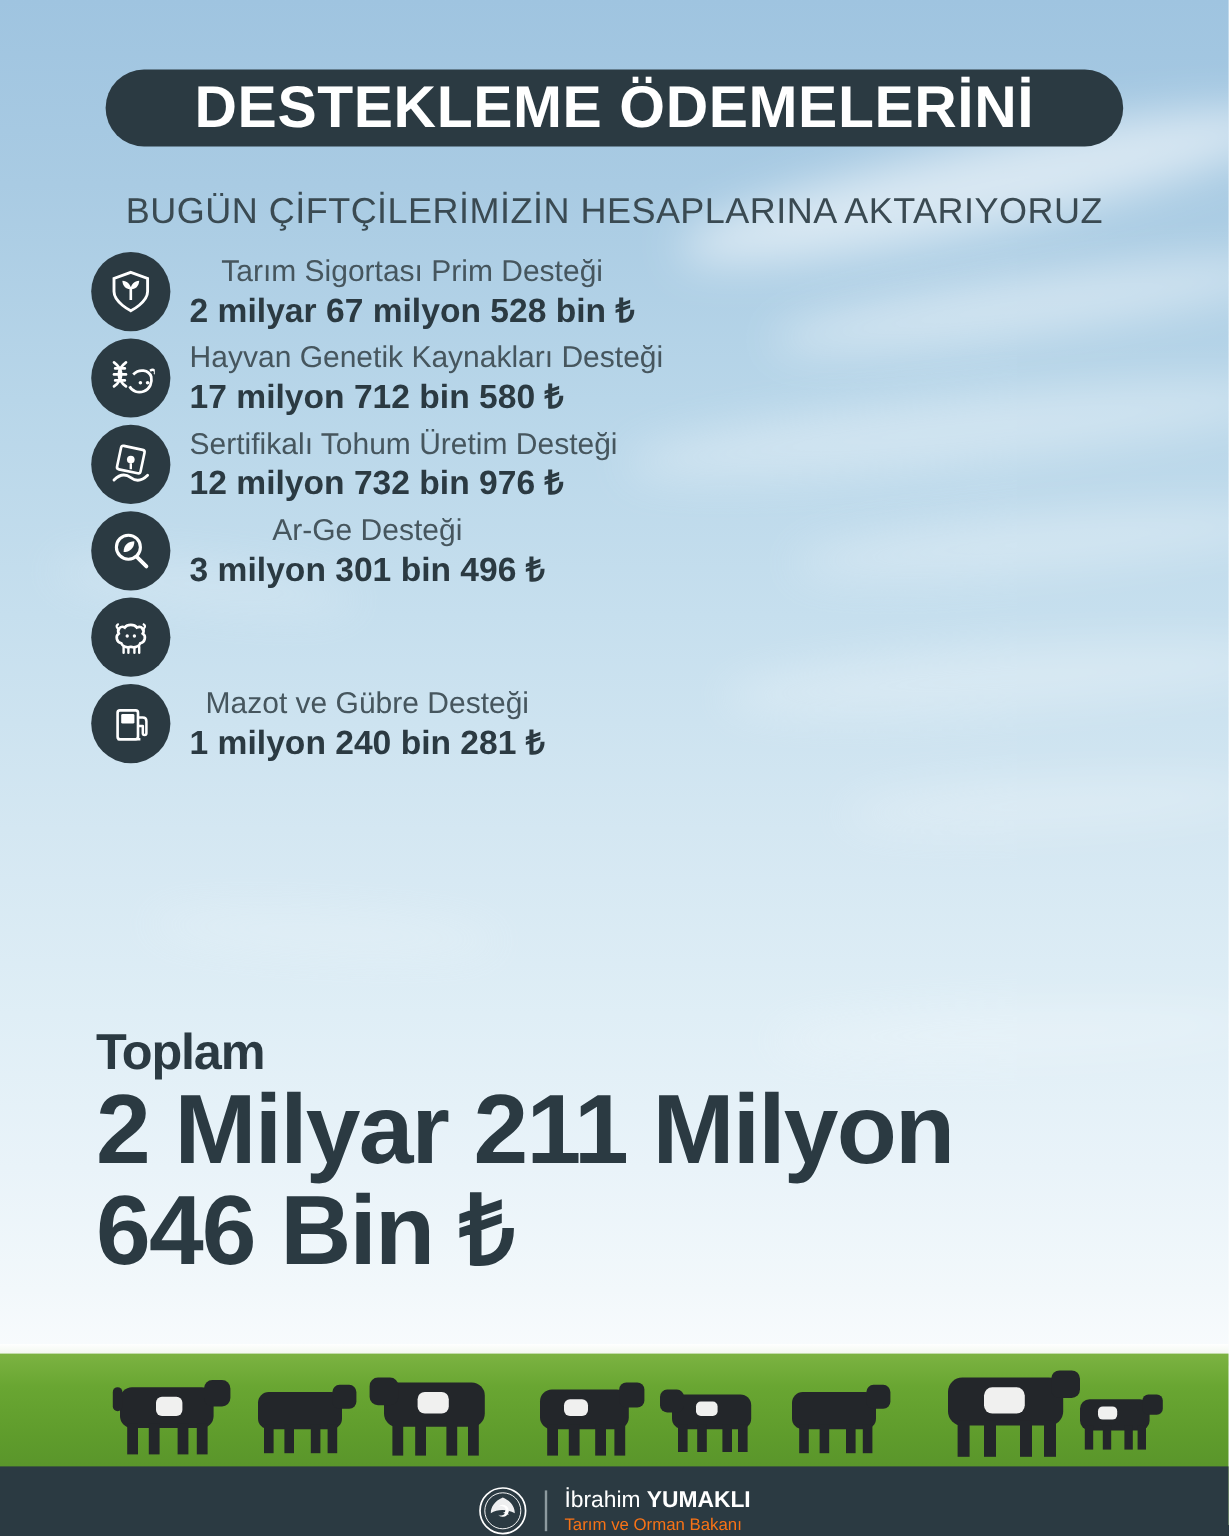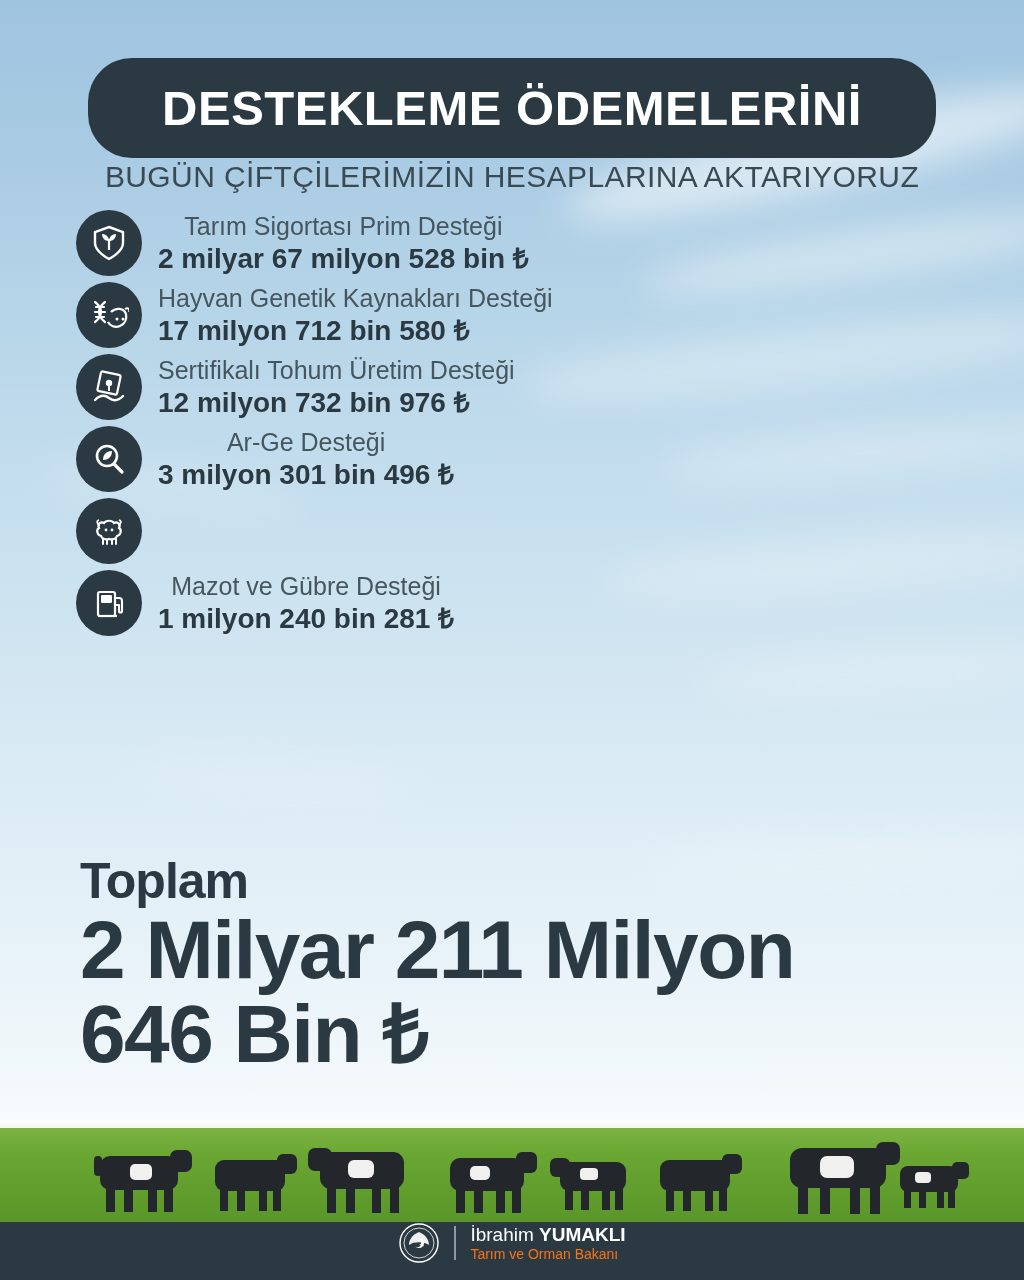--- a/index.html
+++ b/index.html
@@ -60,21 +60,21 @@
 
   
   .herd { position: absolute; left: 0; top: 1120px; width: 1024px; height: 120px; }
 
   
   .title-pill {
     position: absolute;
     left: 88px;
     top: 58px;
     width: 848px;
-    height: 100px;
+    height: 64px;
     background: #2b3a42;
     border-radius: 44px;
     display: flex;
     align-items: center;
     justify-content: center;
   }
   .title-pill h1 {
     color: #ffffff;
     font-size: 49px;
     font-weight: bold;
@@ -133,21 +133,21 @@
   }
 
   
   .total {
     position: absolute;
     left: 80px;
     top: 856px;
     color: #2b3a42;
   }
   .total .tword {
-    font-size: 50px;
+    font-size: 42px;
     font-weight: bold;
     line-height: 1;
     letter-spacing: -1px;
   }
   .total .tline1 {
     font-size: 82px;
     font-weight: bold;
     line-height: 1.03;
     letter-spacing: -1.5px;
     margin-top: 2px;
@@ -159,21 +159,21 @@
     letter-spacing: -1.5px;
   }
 
   
   .footer {
     position: absolute;
     left: 0; right: 0; bottom: 0;
     height: 58px;
     background: #2b3a42;
     display: flex;
-    align-items: flex-start;
+    align-items: flex-end;
     justify-content: center;
   }
   .footer-inner { display: flex; align-items: center; gap: 14px; }
   .emblem { width: 42px; height: 42px; }
   .vbar { width: 2px; height: 34px; background: #8d9a9f; }
   .fnames { color: #fff; line-height: 1.18; }
   .fname { font-size: 19px; }
   .fname b { font-weight: bold; }
   .ftitle { font-size: 14px; color: #f97316; }
 </style>

